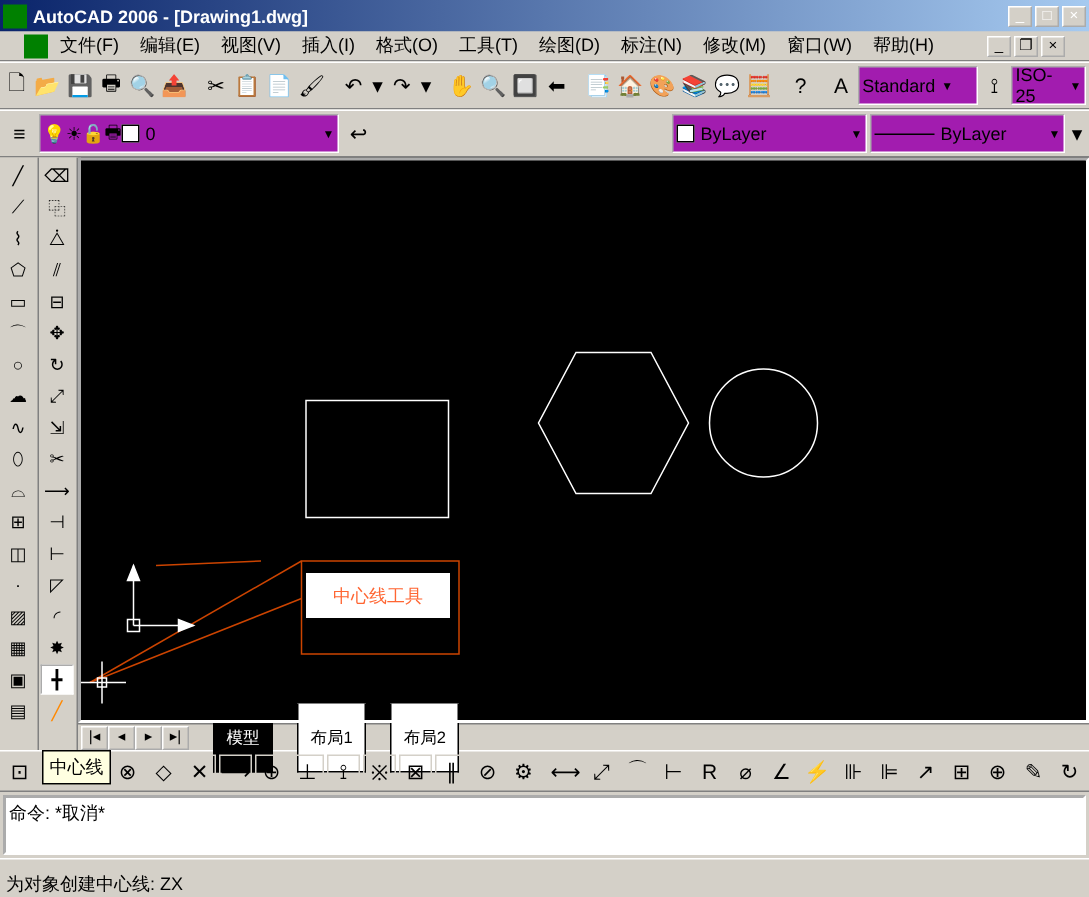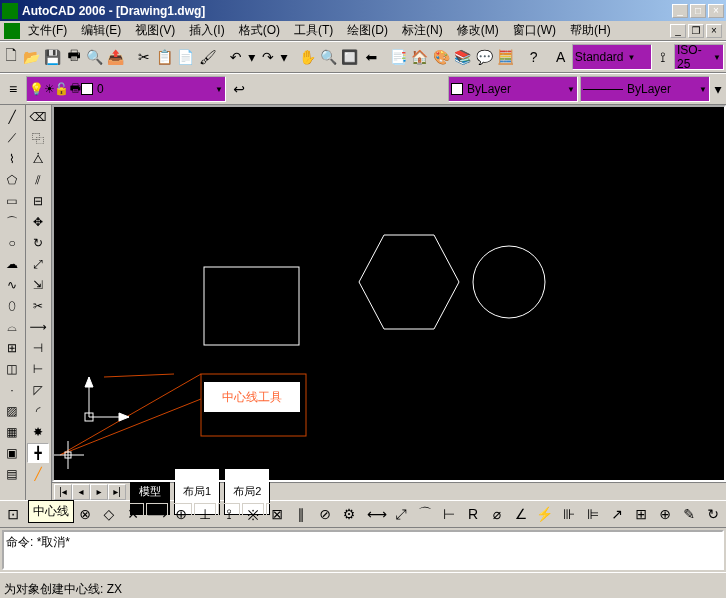--- a/index.html
+++ b/index.html
@@ -4,21 +4,21 @@
 <style>
 * { box-sizing: border-box; margin: 0; padding: 0; font-family: "SimSun", "MS Sans Serif", sans-serif; font-size: 12px; }
 body { background: #d4d0c8; width: 726px; height: 598px; overflow: hidden; }
 
 .titlebar { background: linear-gradient(to right, #0a246a, #a6caf0); height: 21px; display: flex; align-items: center; padding: 0 2px; color: #fff; }
 .titlebar .icon { width: 16px; height: 16px; background: #008000; margin-right: 4px; }
 .titlebar .title { flex: 1; font-weight: bold; }
 .winbtns { display: flex; gap: 2px; }
 .winbtn { width: 16px; height: 14px; background: #d4d0c8; border: 1px outset #fff; text-align: center; line-height: 12px; font-size: 10px; }
 
-.menubar { background: #d4d0c8; height: 20px; display: flex; align-items: center; padding: 0 4px; gap: 2px; border-bottom: 1px solid #808080; }
+.menubar { background: #d4d0c8; height: 20px; display: flex; align-items: center; padding: 0 16px; gap: 2px; border-bottom: 1px solid #808080; }
 .menubar .menu { padding: 2px 6px; cursor: default; }
 .menubar .docbtns { margin-left: auto; display: flex; gap: 2px; }
 .docbtn { width: 16px; height: 14px; background: #d4d0c8; border: 1px outset #fff; text-align: center; line-height: 12px; font-size: 10px; }
 
 .toolbar-row { background: #d4d0c8; border-top: 1px solid #fff; border-bottom: 1px solid #808080; display: flex; align-items: center; padding: 2px; gap: 2px; min-height: 26px; }
 .tbtn { width: 22px; height: 22px; border: 1px solid #d4d0c8; display: inline-flex; align-items: center; justify-content: center; font-size: 14px; }
 .tcombo { height: 20px; border: 1px inset #fff; background: #a21caf; padding: 12px 2px; display: inline-flex; align-items: center; font-size: 11px; }
 .tcombo .arrow { margin-left: 4px; font-size: 8px; }
 .sep { width: 6px; }
 
@@ -31,21 +31,21 @@
 .ltbtn { width: 22px; height: 20px; border: 1px solid #d4d0c8; display: flex; align-items: center; justify-content: center; font-size: 12px; }
 
 .canvas-area { flex: 1; display: flex; flex-direction: column; background: #000; }
 .canvas { flex: 1; position: relative; border: 2px inset #fff; overflow: hidden; }
 .canvas svg { position: absolute; top: 0; left: 0; }
 .tooltip-box { position: absolute; background: #fff; color: #ff6633; padding: 6px 18px; font-size: 14px; }
 
 .tabbar { height: 18px; background: #d4d0c8; display: flex; align-items: center; padding: 0 2px; border-top: 1px solid #808080; }
 .tabnav { display: flex; gap: 0; }
 .tabnavbtn { width: 18px; height: 16px; border: 1px outset #fff; text-align: center; font-size: 10px; line-height: 14px; }
-.tab { padding: 15px 8px; background: #fff; border: 1px solid #000; border-top: none; font-size: 11px; margin-left: 4px; }
+.tab { padding: 15px 8px; background: #fff; border: 1px solid #000; border-top: none; font-size: 11px; margin-left: 16px; }
 .tab.active { background: #000; color: #fff; }
 
 .hover-tip { position: absolute; left: 28px; top: 500px; background: #ffffe1; border: 1px solid #000; padding: 2px 4px; font-size: 12px; z-index: 10; }
 
 .bottom-tbar { background: #d4d0c8; border-top: 1px solid #fff; border-bottom: 1px solid #808080; display: flex; padding: 2px; gap: 2px; min-height: 26px; }
 
 .cmdwin { background: #fff; border: 2px inset #fff; margin: 2px; padding: 2px; height: 40px; font-family: monospace; font-size: 12px; overflow: hidden; }
 .cmdwin .line { white-space: nowrap; }
 
 .statusbar { background: #d4d0c8; height: 20px; border-top: 1px solid #fff; display: flex; align-items: center; padding: 16px 4px; font-size: 12px; }

